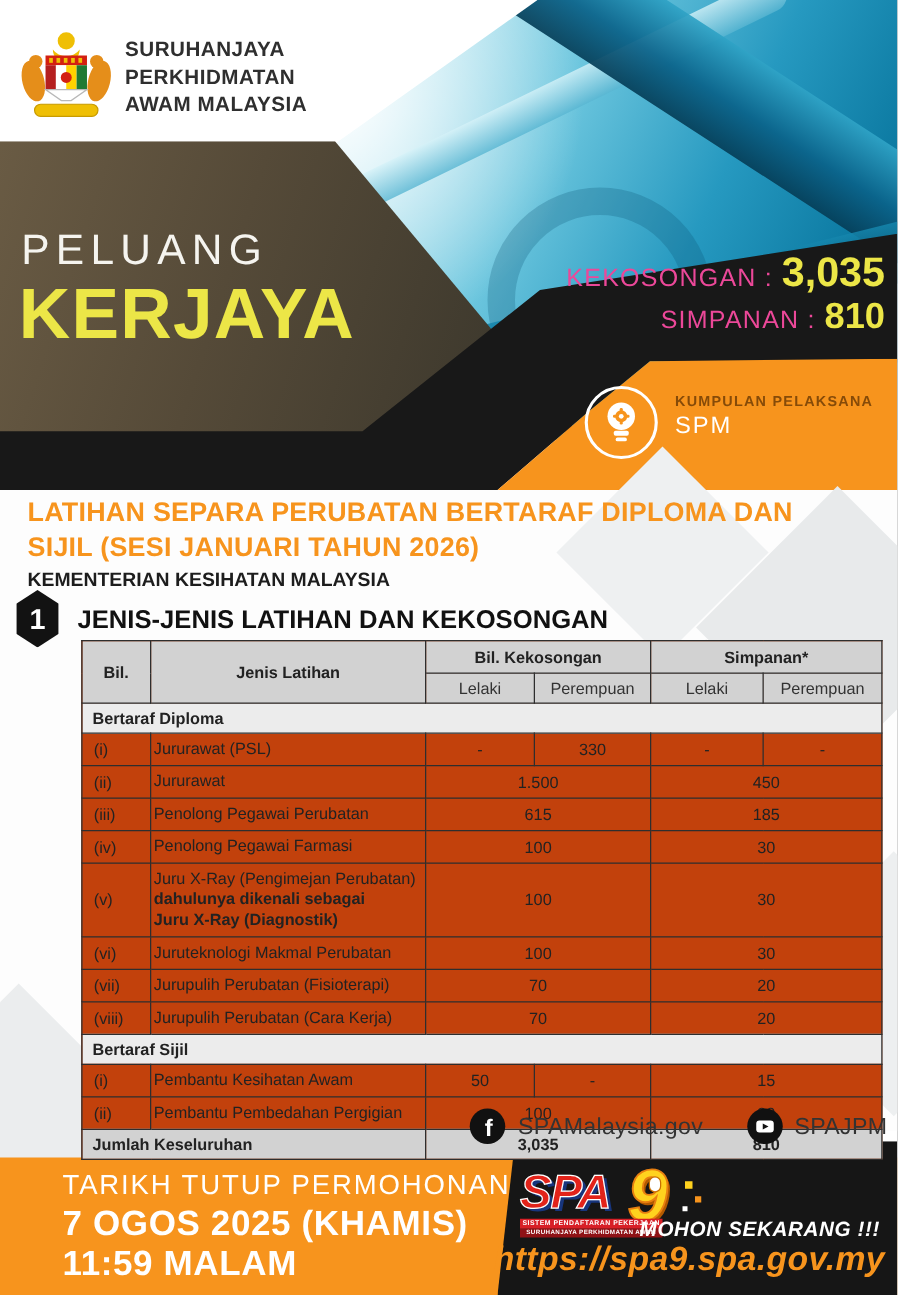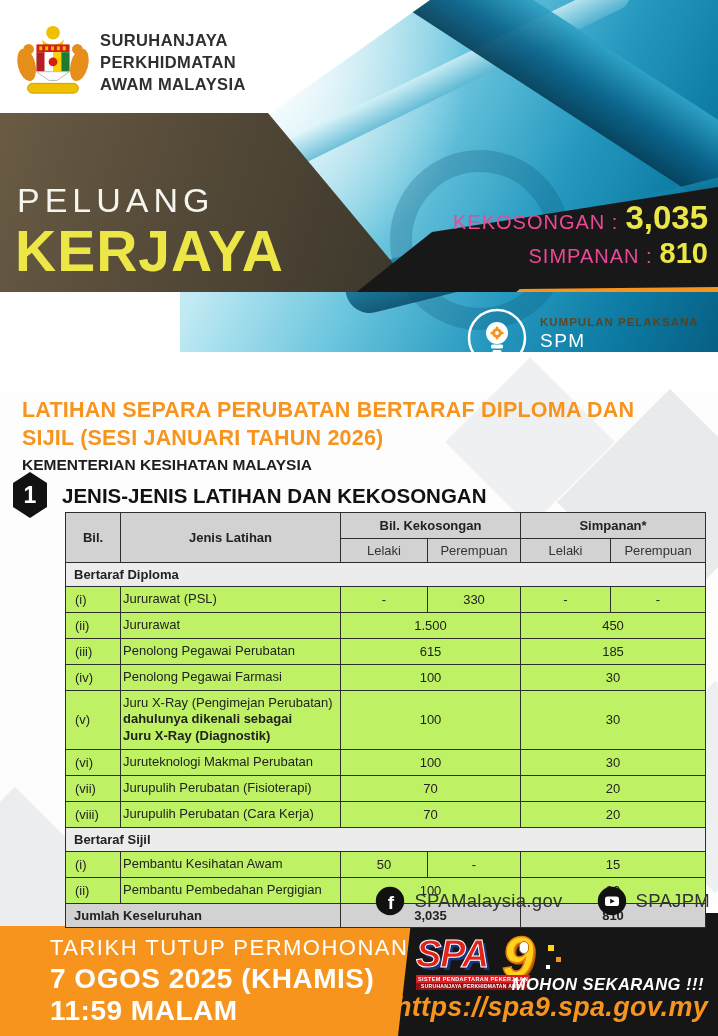--- a/index.html
+++ b/index.html
@@ -1,20 +1,20 @@
 <!DOCTYPE html>
 <html><head>
 <meta charset="utf-8">
 <style>
   * { margin:0; padding:0; box-sizing:border-box; }
   body { background:#888; font-family:"Liberation Sans", sans-serif; }
   .page { position:relative; width:718px; height:1036px; background:#ffffff; overflow:hidden; margin:0 auto; }
 
   
-  .hero { position:absolute; top:0; left:0; width:718px; height:292px; }
+  .hero { position:absolute; top:0; left:0; width:718px; height:392px; }
   .photo { position:absolute; left:180px; top:0; width:538px; height:352px; overflow:hidden;
     background:
       radial-gradient(circle at 16% 22%, rgba(255,255,255,.96) 0%, rgba(255,255,255,0) 38%),
       linear-gradient(115deg,#eafafd 0%,#bfe9f3 22%,#6cc6de 44%,#2699c0 66%,#0d7ba3 84%,#075f85 100%);
   }
   .tube { position:absolute; border-radius:40px; }
   .tube-a { width:640px; height:76px; left:130px; top:70px; transform:rotate(33deg);
     background:linear-gradient(180deg,#2fa3c6 0%,#0a6289 55%,#053e58 100%); opacity:.92; }
   .tube-b { width:430px; height:28px; left:40px; top:70px; transform:rotate(-26deg);
     background:linear-gradient(180deg,#d6f2f8,#59b6d2); opacity:.8; }
@@ -67,21 +67,21 @@
 
   .intro-title { position:absolute; left:22px; top:5px; z-index:1; font-size:21.5px; font-weight:800;
     line-height:1.28; color:#F7941D; letter-spacing:.2px; }
   .ministry { position:absolute; left:22px; top:64px; z-index:1; font-size:15.5px; font-weight:800; color:#1d1d1d; }
   .badge { position:absolute; left:13px; top:80px; z-index:1; width:34px; height:46px; background:#121212;
     clip-path:polygon(50% 0,100% 24%,100% 76%,50% 100%,0 76%,0 24%);
     display:flex; align-items:center; justify-content:center; color:#fff; font-size:23px; font-weight:700; }
   .sec-head { position:absolute; left:62px; top:92px; z-index:1; font-size:20.5px; font-weight:800; color:#111; }
 
   table.vtab { position:absolute; left:65px; top:120px; z-index:1; width:640px;
-    border-collapse:collapse; table-layout:fixed; font-size:13px; color:#222; background:#bef264; }
+    border-collapse:collapse; table-layout:fixed; font-size:13px; color:#222; background:#c2410c; }
   .vtab th, .vtab td { border:1.5px solid #2e2e2e; }
   .vtab thead th { background:#d2d2d2; padding:5px 4px; font-size:13px; }
   .vtab thead tr.sub th { font-weight:400; color:#333; padding:4px; }
   .vtab td { padding:4px 6px; text-align:center; }
   .vtab td.cname { text-align:left; padding-left:2px; line-height:1.3; }
   .vtab td.cbil { text-align:left; padding-left:9px; }
   .vtab tr.section td { background:#ececec; text-align:left; font-weight:800; padding:4px 8px; }
   .vtab tr.total td { background:#d2d2d2; font-weight:800; }
   .vtab tr.total td.tlabel { text-align:left; padding-left:8px; }
   .vtab .bld { font-weight:800; }

